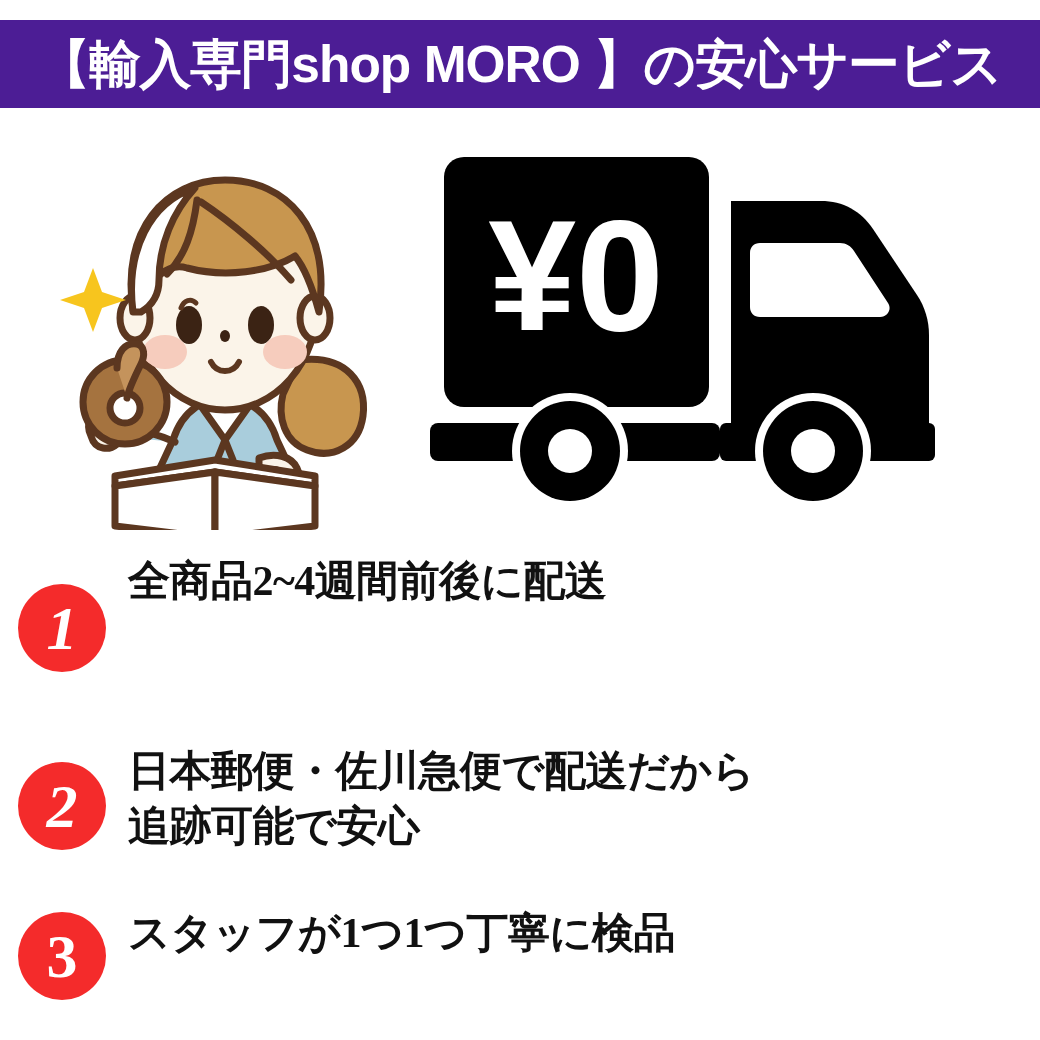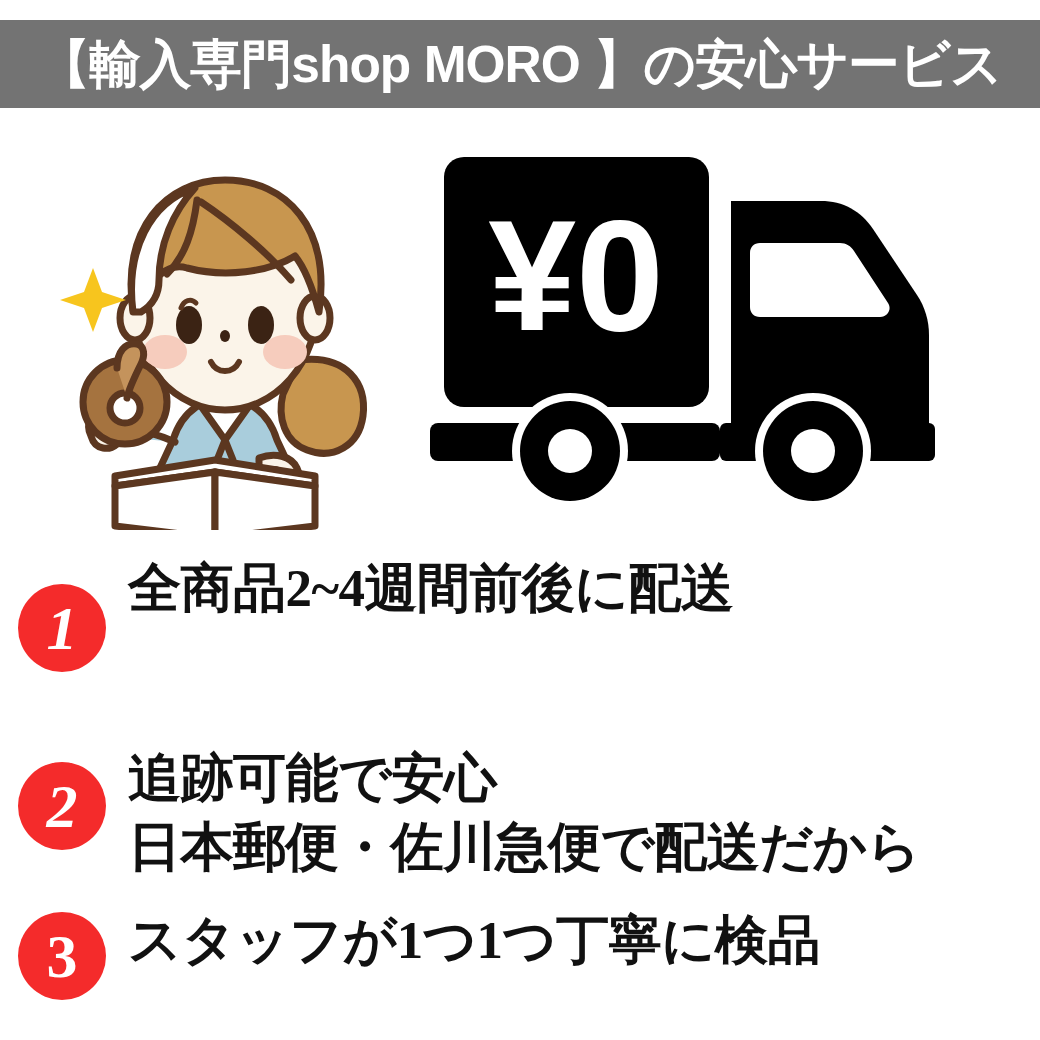--- a/index.html
+++ b/index.html
@@ -16,21 +16,21 @@
     -webkit-font-smoothing: antialiased;
   }
 
   
   #header-banner {
     position: absolute;
     left: 0;
     top: 20px;
     width: 1040px;
     height: 88px;
-    background: #737373;
+    background: #4c1d95;
     display: flex;
     align-items: center;
     justify-content: center;
     box-sizing: border-box;
   }
   #header-title {
     color: #ffffff;
     font-family: "Liberation Sans", "DejaVu Sans", sans-serif;
     font-weight: bold;
     font-size: 52px;
@@ -107,21 +107,21 @@
   #feature-row-2 .badge { margin-top: 18px; }
   #feature-row-3 .badge { margin-top: 6px; }
   #feature-row-3 .badge { font-style: normal; }
 
   .feature-text {
     flex: 1 1 auto;
     margin-left: 22px;
     color: #111111;
     font-family: "Liberation Serif", "DejaVu Serif", serif;
     font-weight: bold;
-    font-size: 53px;
+    font-size: 42px;
     line-height: 1.30;
     letter-spacing: -0.5px;
     white-space: nowrap;
   }
   .feature-text .line { display: block; }
   #feature-row-1 .feature-text .line-2 { text-indent: 20px; }
 
   
   svg { display: block; }
 </style>
@@ -233,22 +233,22 @@
   <div class="feature-row" id="feature-row-1">
     <div class="badge">1</div>
     <div class="feature-text">
       <span class="line line-1">全商品2~4週間前後に配送</span>
     </div>
   </div>
 
   <div class="feature-row" id="feature-row-2">
     <div class="badge">2</div>
     <div class="feature-text">
+      <span class="line line-1">日本郵便・佐川急便で配送だから</span>
       <span class="line line-2">追跡可能で安心</span>
-      <span class="line line-1">日本郵便・佐川急便で配送だから</span>
     </div>
   </div>
 
   <div class="feature-row" id="feature-row-3">
     <div class="badge">3</div>
     <div class="feature-text">
       <span class="line line-1">スタッフが1つ1つ丁寧に検品</span>
     </div>
   </div>
 

